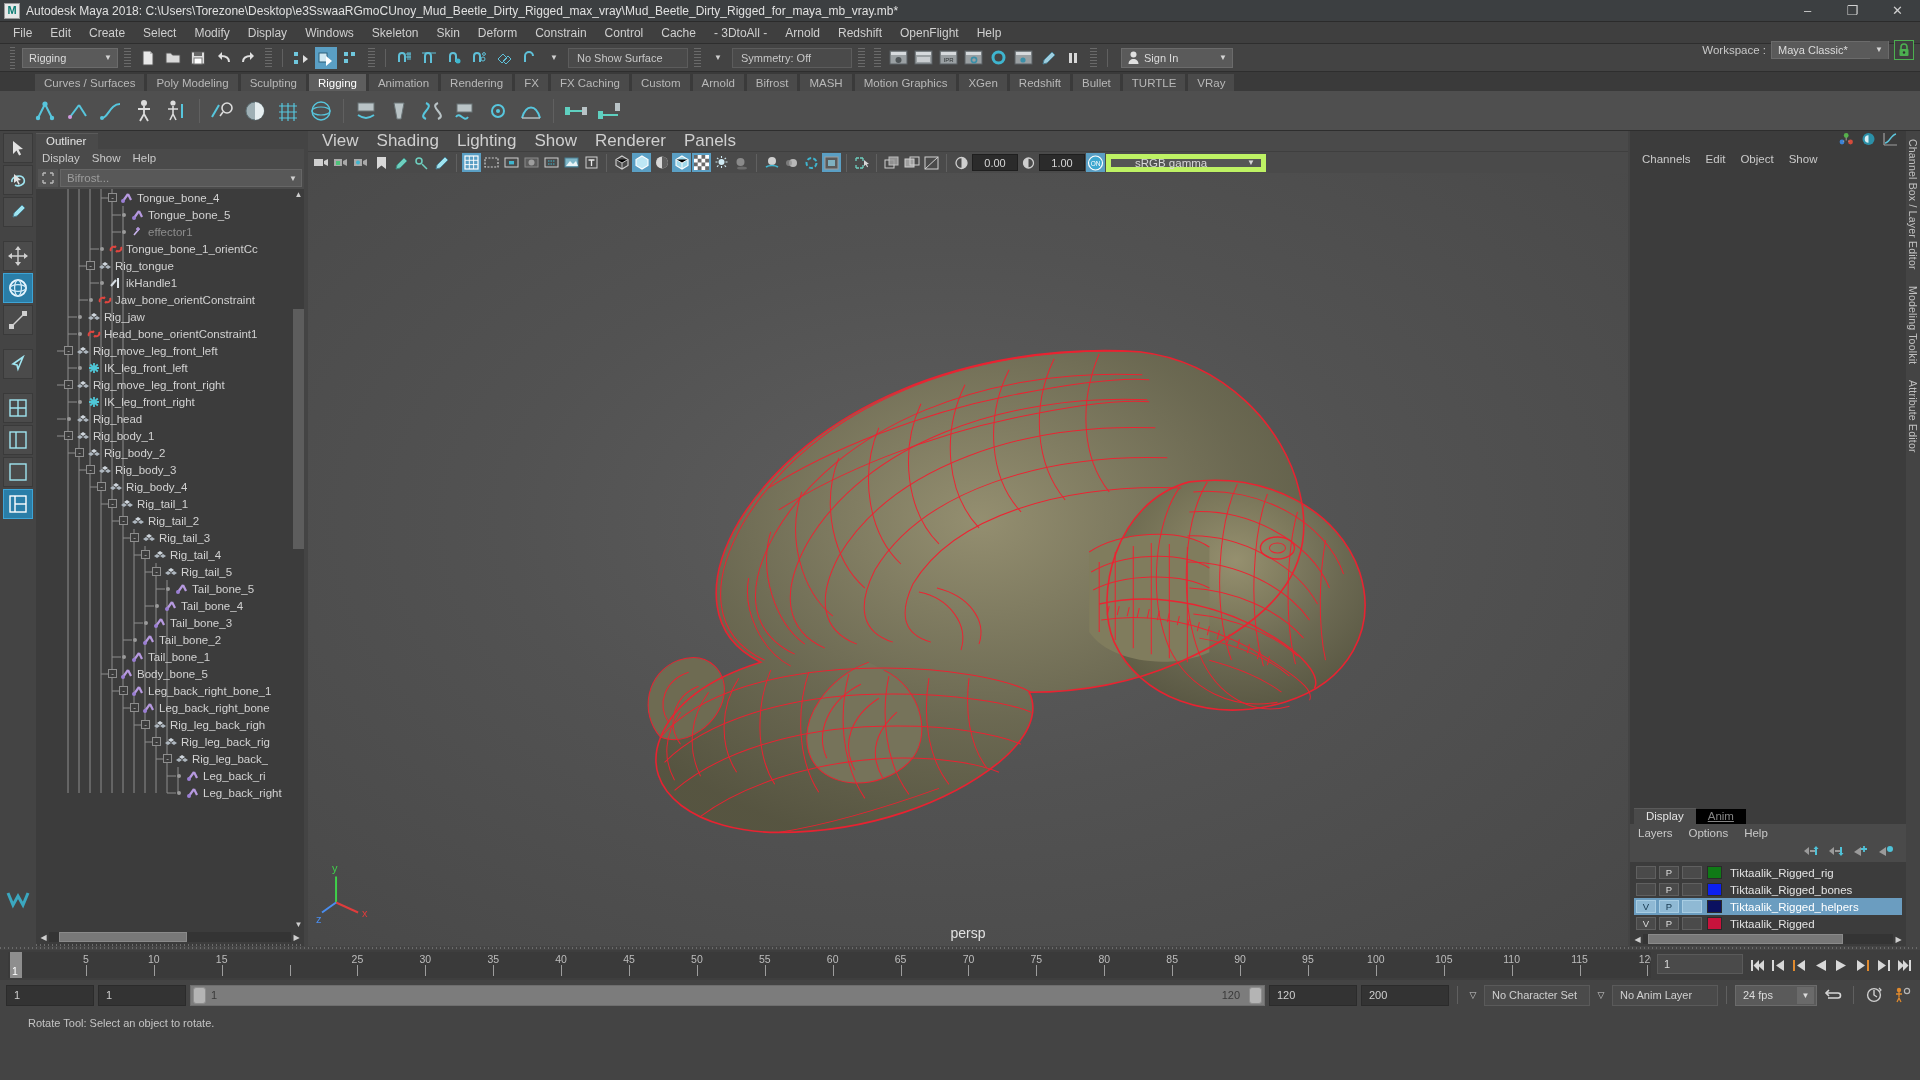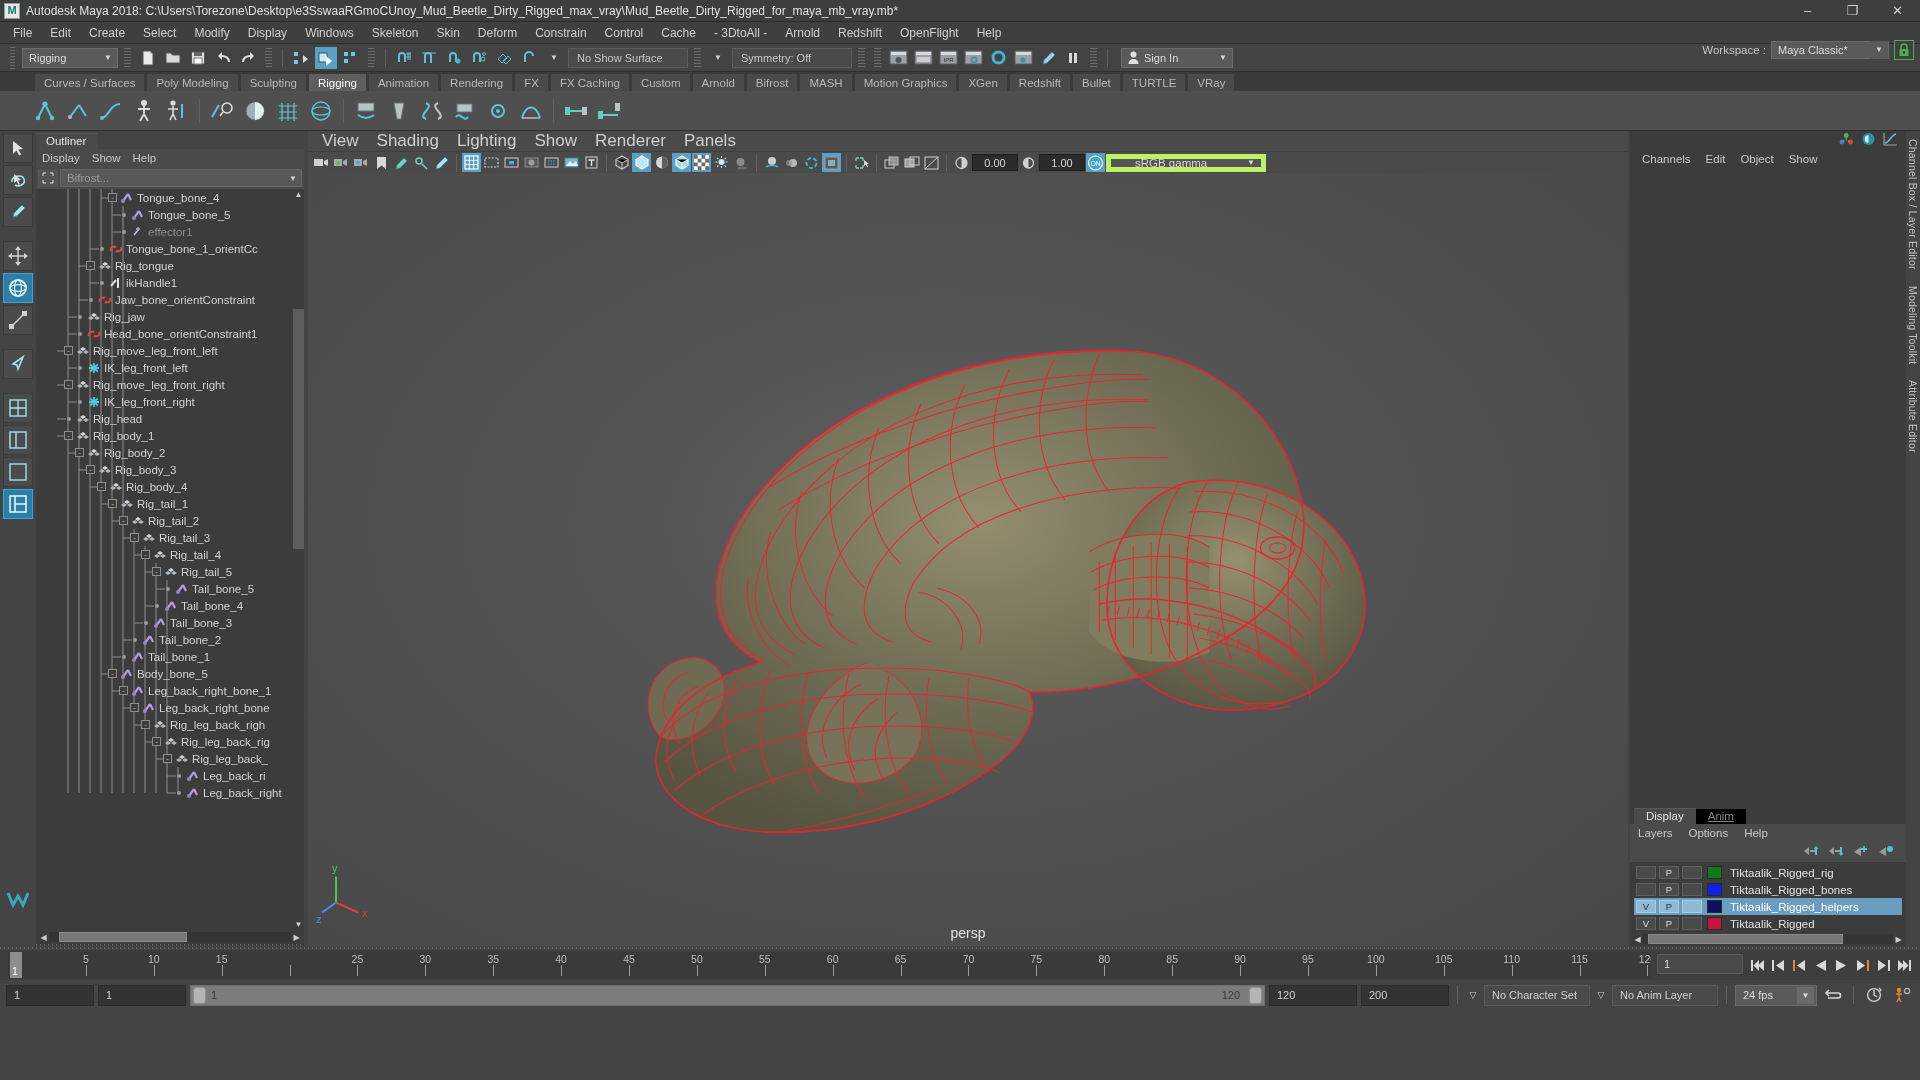--- a/index.html
+++ b/index.html
@@ -1742,13 +1742,14 @@
     <div style="width:24px;height:22px;display:flex;align-items:center;justify-content:center">
       <svg width="18" height="16" viewBox="0 0 18 16">
           <circle cx="6" cy="3" r="2.2" fill="#e08a2e"></circle>
           <path d="M6 5v5M3 7h6M4 15l2-4 2 4" stroke="#e08a2e" stroke-width="1.3" fill="none"></path>
           <circle cx="14" cy="4" r="2.6" fill="none" stroke="#b8b8b8" stroke-width="1.2"></circle>
         </svg>
     </div>
   </div>
 
 
+  <div id="helpline">Rotate Tool: Select an object to rotate.</div>
 </div>
 
 </body></html>

